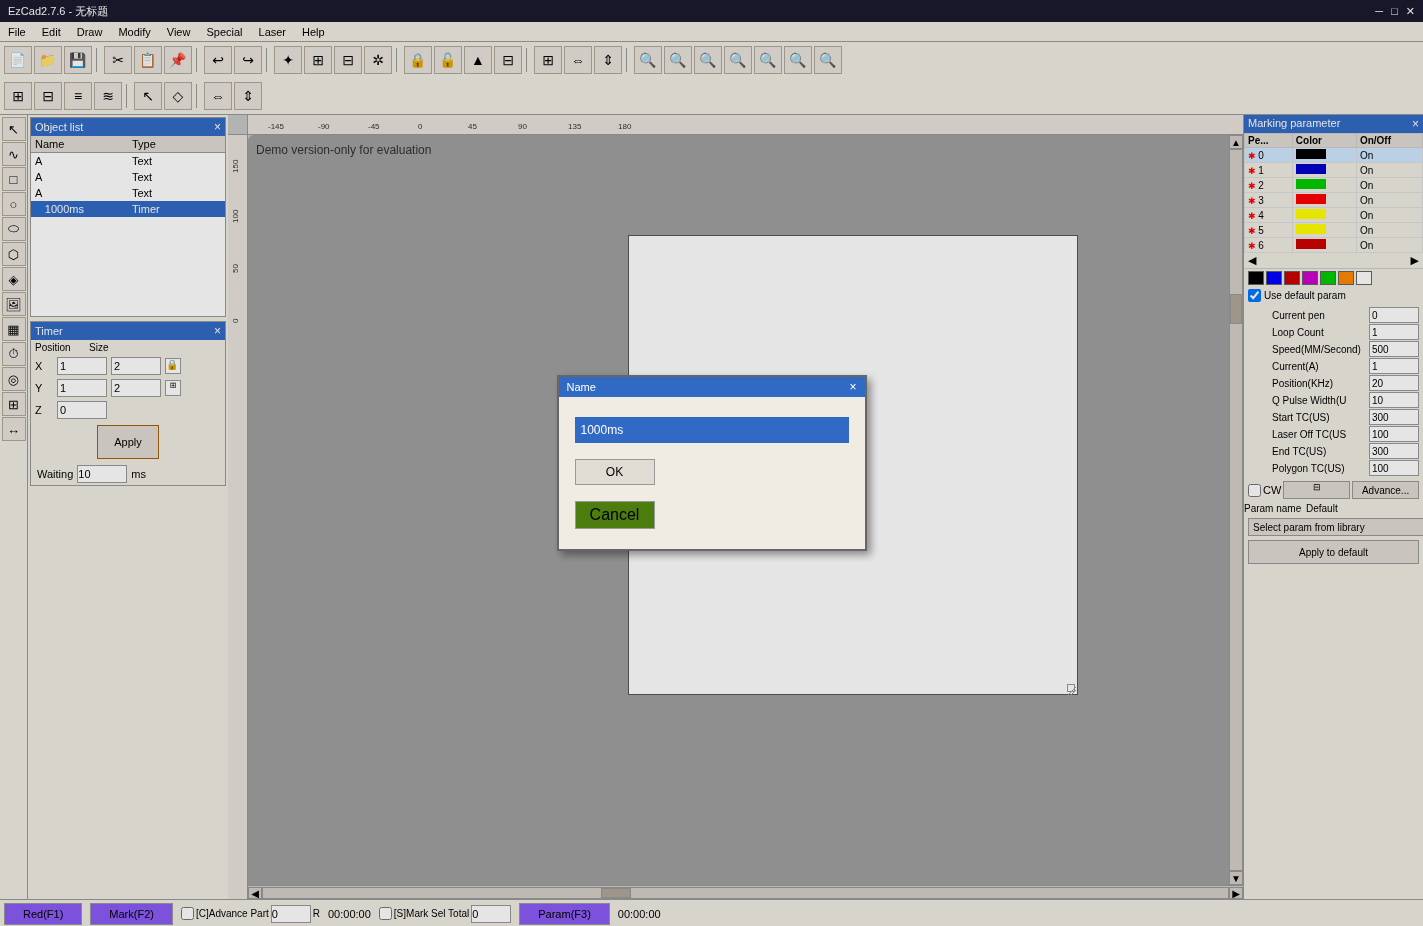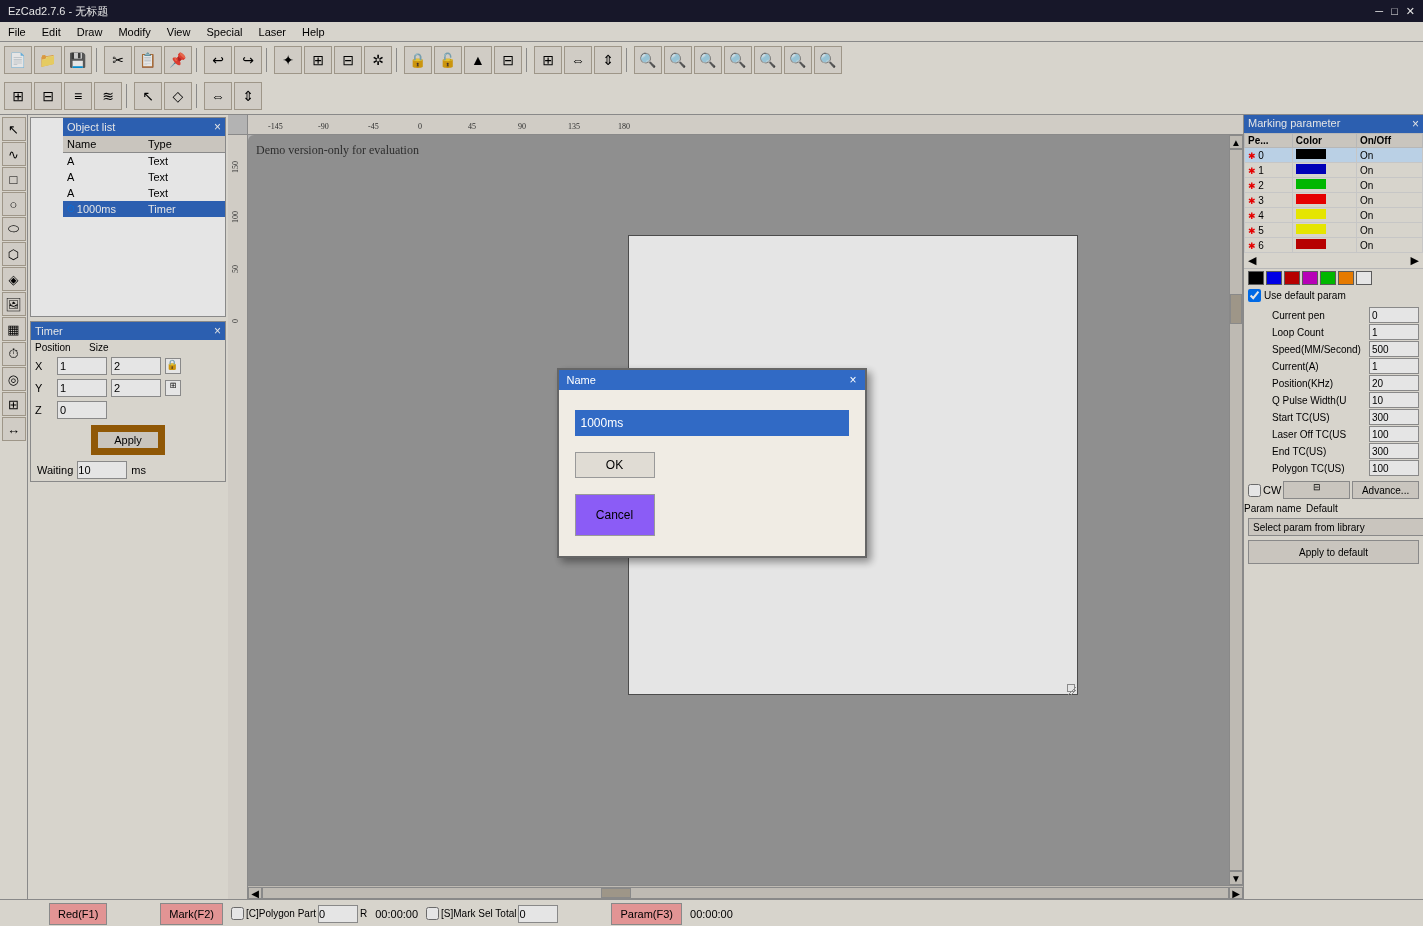--- a/index.html
+++ b/index.html
@@ -71,21 +71,20 @@
       background: #f0ece4;
     }
 
     
     #object-list-panel {
       border: 1px solid #999;
       background: white;
       margin: 2px;
       flex-shrink: 0;
       height: 200px;
-      padding-left: 32px;
     }
     .panel-header {
       background: #316ac5;
       color: white;
       padding: 2px 4px;
       display: flex;
       justify-content: space-between;
       align-items: center;
       font-size: 11px;
     }
@@ -133,23 +132,23 @@
       width: 16px;
       height: 16px;
       border: 1px solid #999;
       background: white;
       text-align: center;
       font-size: 10px;
     }
     .apply-btn {
       margin: 4px auto;
       display: block;
-      padding: 2px 16px;
+      padding: 10px 16px;
       background: #e0dcd4;
-      border: 7px solid #a16207;
+      border: 1px solid #a16207;
       cursor: pointer;
       font-size: 11px;
     }
     .waiting-row {
       display: flex;
       align-items: center;
       padding: 2px 6px;
       gap: 4px;
       font-size: 11px;
     }
@@ -183,21 +182,20 @@
       cursor: pointer;
       font-size: 13px;
     }
 
     
     #canvas-area {
       flex: 1;
       background: #c8c8c8;
       position: relative;
       overflow: hidden;
-      font-family: Liberation Serif, serif;
     }
     #ruler-corner {
       position: absolute;
       top: 0; left: 0;
       width: 20px; height: 20px;
       background: #c8c8c8;
       border-right: 1px solid #999;
       border-bottom: 1px solid #999;
       z-index: 10;
     }
@@ -383,27 +381,26 @@
       height: 28px;
       background: #f0ece4;
       border-top: 1px solid #999;
       display: flex;
       align-items: center;
       padding: 0 4px;
       gap: 8px;
       font-size: 11px;
     }
     .status-btn {
-      padding: 2px 8px;
-      background: #fca5a5;
+      padding: 2px 18px;
+      background: #8b5cf6;
       border: 1px solid #999;
       cursor: pointer;
       font-size: 11px;
       height: 22px;
-      margin-left: 45px;
     }
     .status-check {
       display: flex;
       align-items: center;
       gap: 2px;
       font-size: 10px;
     }
     .status-input {
       width: 50px;
       height: 18px;
@@ -464,25 +461,25 @@
     .modal-ok-btn {
       width: 80px;
       height: 26px;
       background: #e0dcd4;
       border: 1px solid #999;
       cursor: pointer;
       font-size: 12px;
     }
     .modal-cancel-btn {
       width: 80px;
-      height: 42px;
-      background: #8b5cf6;
-      border: 1px solid #999;
-      cursor: pointer;
-      font-size: 12px;
+      height: 28px;
+      background: #4d7c0f;
+      border: 1px solid #999;
+      cursor: pointer;
+      font-size: 16px;
     }
 
     
     #h-scroll {
       height: 14px;
       background: #d4d0c8;
       border-top: 1px solid #999;
       display: flex;
       align-items: center;
     }
@@ -848,21 +845,21 @@
     <button class="apply-default-btn">Apply to default</button>
   </div>
 
 </div>
 
 <div id="status-bar">
   <button class="status-btn">Red(F1)</button>
   <button class="status-btn">Mark(F2)</button>
   <div class="status-check">
     <input type="checkbox" style="">
-    <span>[C]Polygon Part</span>
+    <span>[C]Advance Part</span>
     <input class="status-input" type="text" value="0" style="width: 40px;">
     <span>R</span>
   </div>
   <span style="font-size:11px;">00:00:00</span>
   <div class="status-check">
     <input type="checkbox" style="">
     <span>[S]Mark Sel Total</span>
     <input class="status-input" type="text" value="0" style="width: 40px;">
   </div>
   <button class="status-btn">Param(F3)</button>

